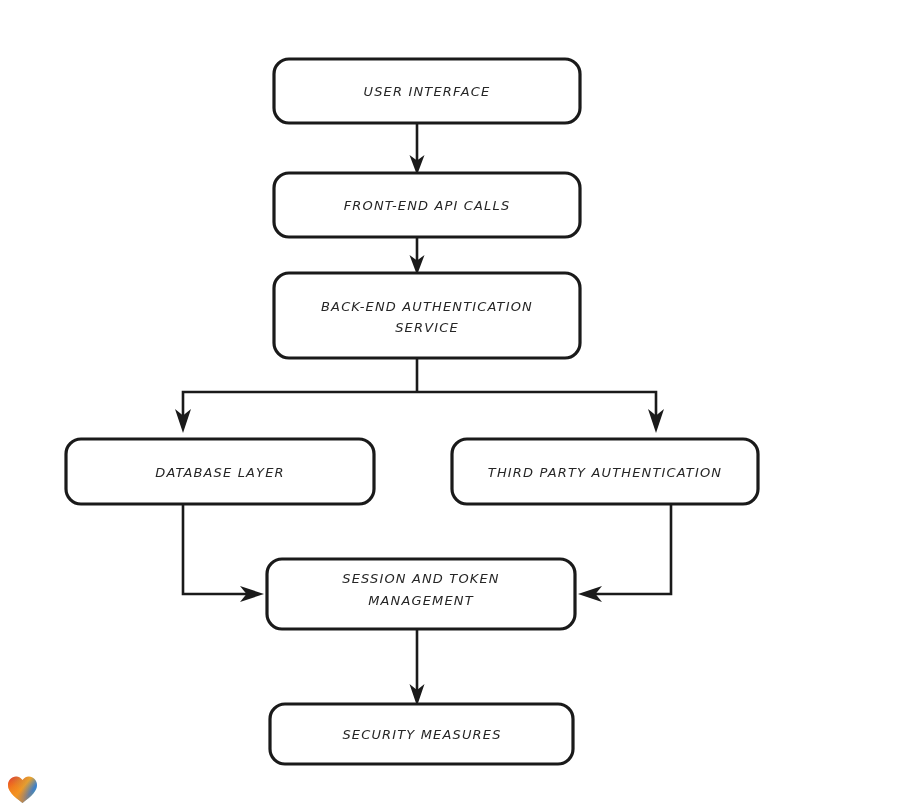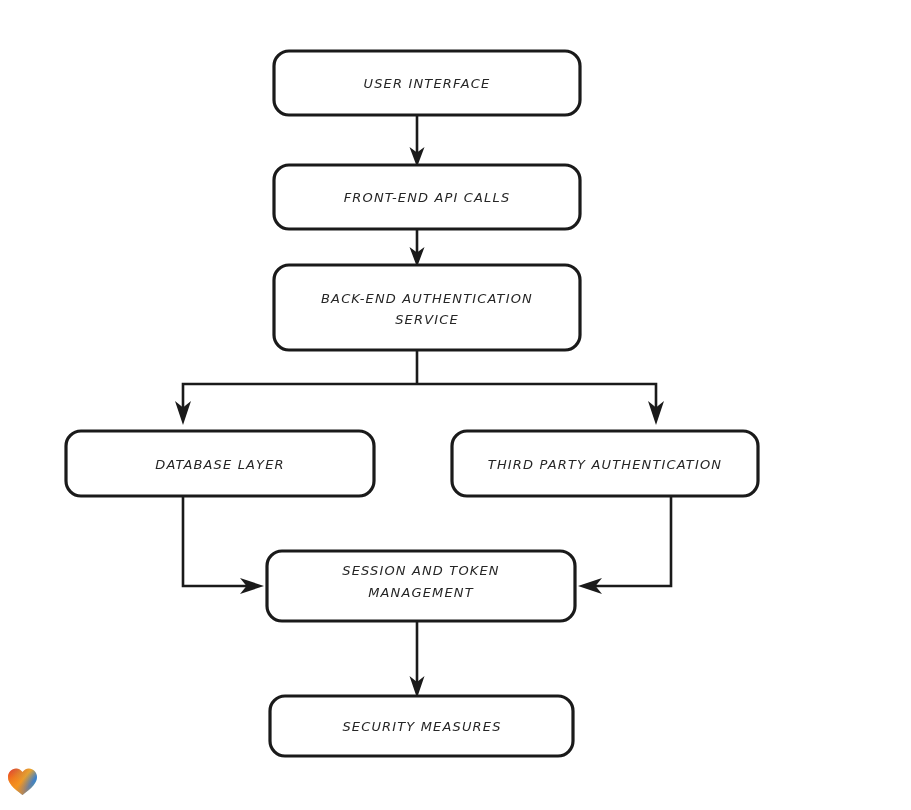--- a/index.html
+++ b/index.html
@@ -11,21 +11,21 @@
     width: 911px;
     height: 810px;
     background: #ffffff;
     font-family: "DejaVu Sans", sans-serif;
     overflow: hidden;
     position: relative;
   }
   #canvas-root {
     position: absolute;
     left: 0;
-    top: 8px;
+    top: 16px;
     width: 911px;
     height: 764px;
     text-decoration: underline;
   }
   svg.flow {
     position: absolute;
     left: 0;
     top: 0;
     width: 911px;
     height: 810px;

